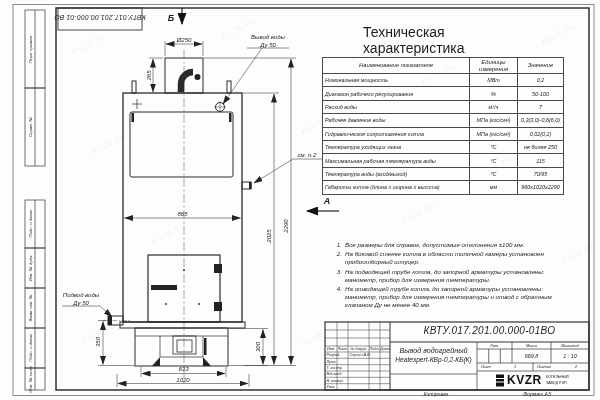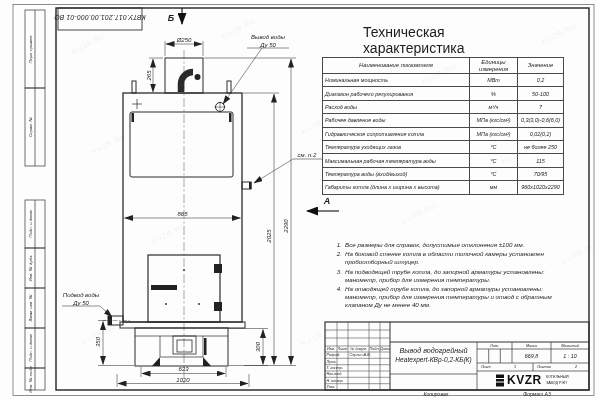--- a/index.html
+++ b/index.html
@@ -298,20 +298,21 @@
     <div class="note">
         <span class="note-num">3.</span>
         <span>На подводящей трубе котла, до запорной арматуры установлены: манометр, прибор для измерения температуры.</span>
       </div>
     <div class="note">
         <span class="note-num">4.</span>
         <span>На отводящей трубе котла, до запорной арматуры установлены: манометр, прибор для измерения температуры и отвод с обратным клапаном Ду не менее 40 мм.</span>
       </div>
   </div>
 
+  <div class="t docnum tc" style="left:489.5px;top:325px">КВТУ.017.201.00.000-01ВО</div>
   <div class="t kname1 tc" style="left:433.5px;top:346px">Вывод водогрейный</div>
   <div class="t kname2 tc" style="left:433.5px;top:356px">Heatexpert-КВр-0,2-КБ(К)</div>
   <div class="t tb tc" style="left:331px;top:347px">Изм.</div>
   <div class="t tb tc" style="left:342.5px;top:347px">Лист</div>
   <div class="t tb tc" style="left:358.5px;top:347px">№ докум.</div>
   <div class="t tb tc" style="left:374.5px;top:347px">Подп.</div>
   <div class="t tb tc" style="left:385px;top:347px">Дата</div>
   <div class="t tb" style="left:326.5px;top:353.3px">Разраб.</div>
   <div class="t tb" style="left:349.5px;top:353.3px">Сергин А.В.</div>
   <div class="t tb" style="left:326.5px;top:359.6px">Пров.</div>

